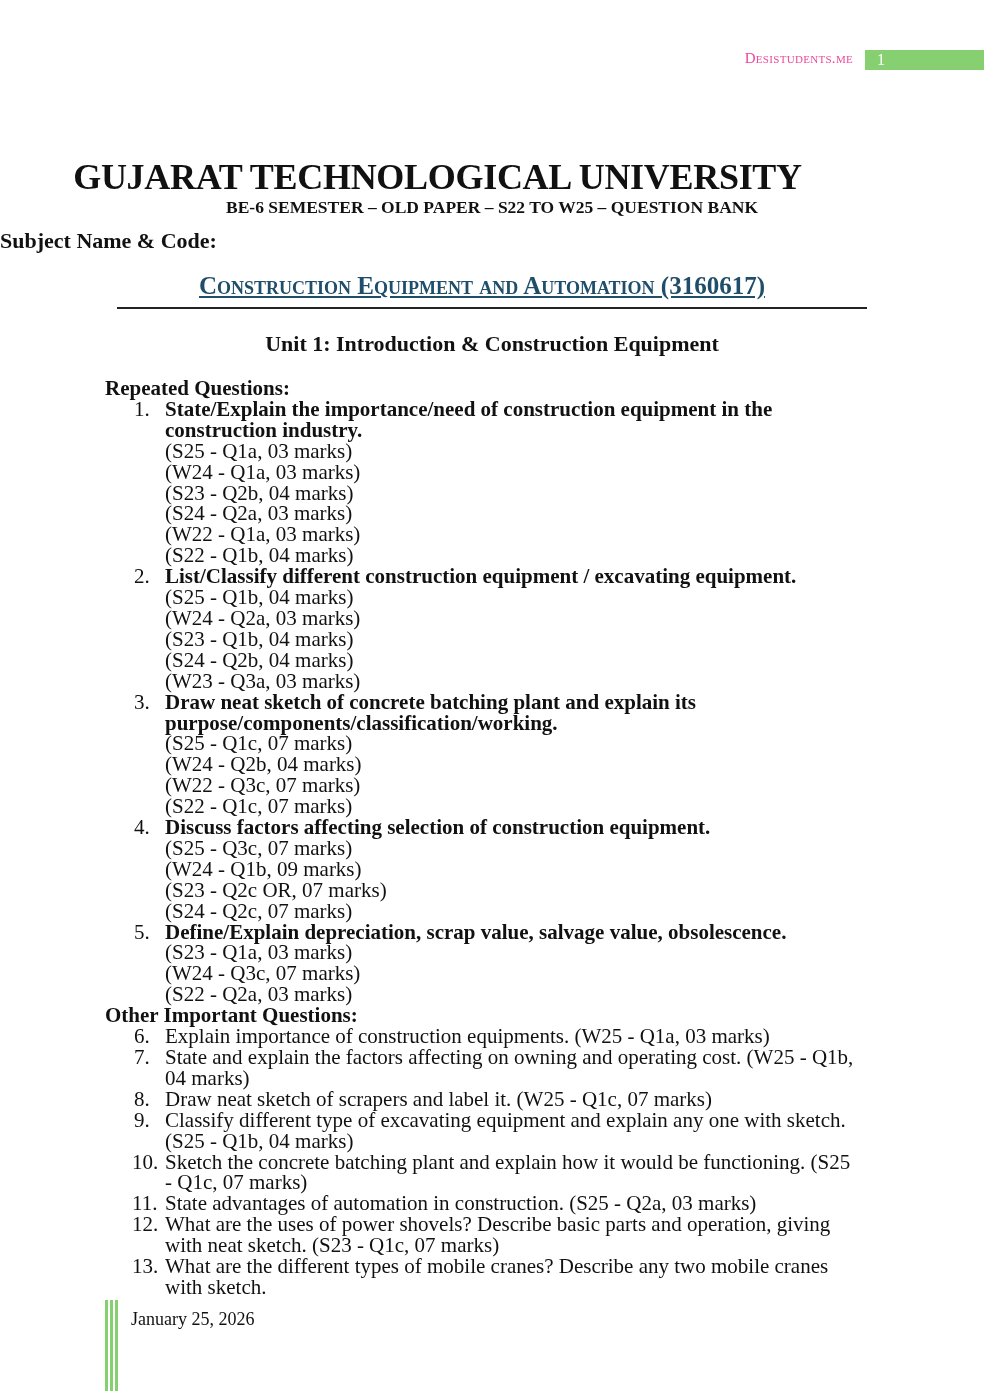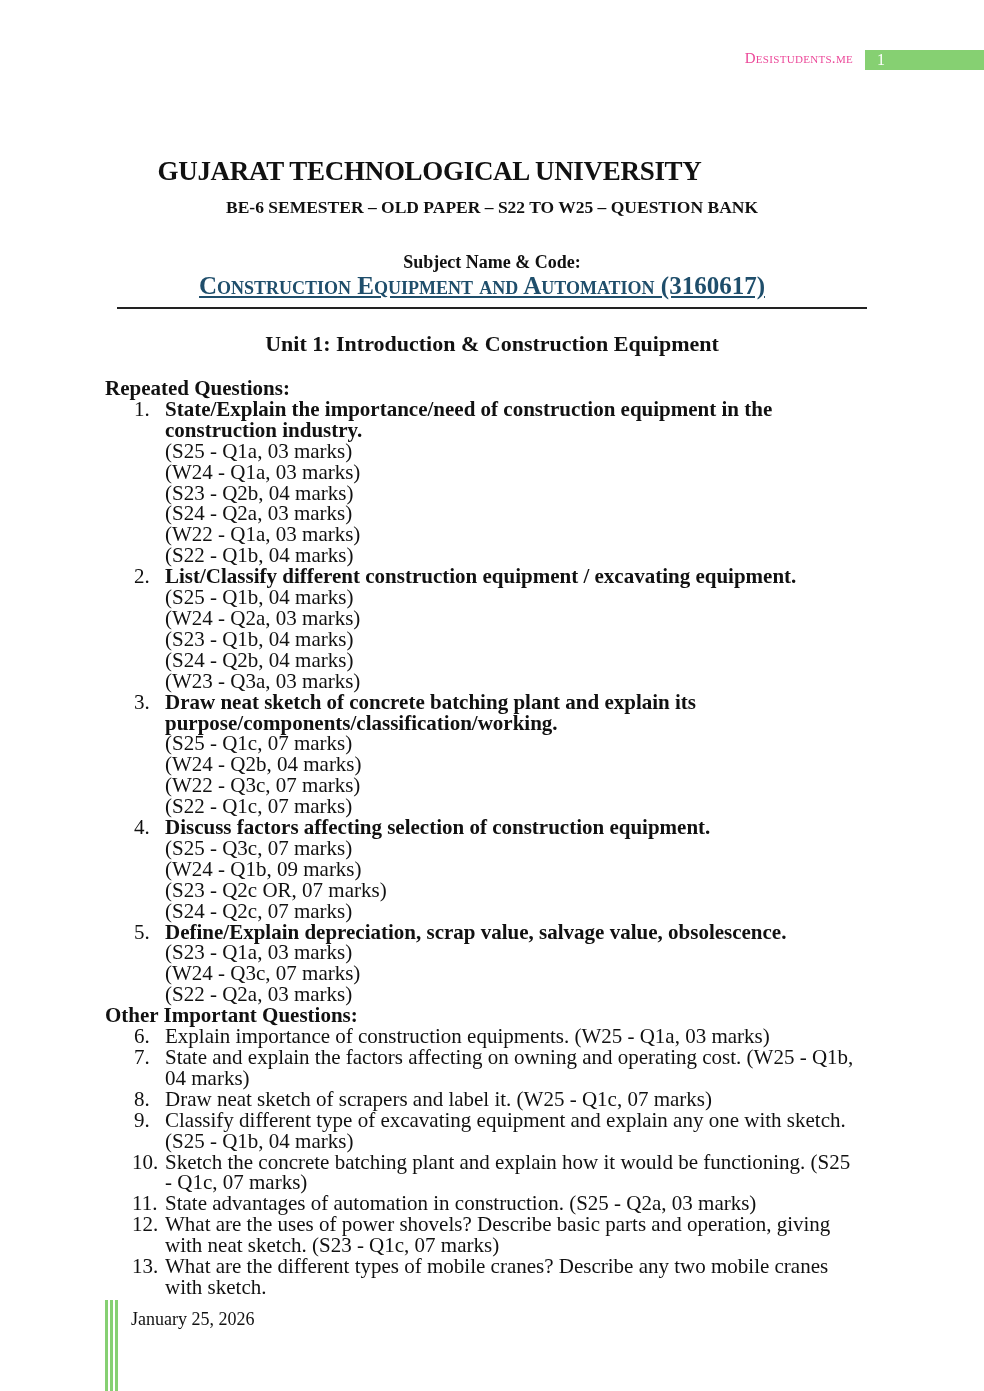--- a/index.html
+++ b/index.html
@@ -3,26 +3,26 @@
 <meta charset="utf-8">
 <style>
   html, body { margin: 0; padding: 0; background: #ffffff; }
   body { width: 984px; height: 1391px; position: relative; overflow: hidden;
          font-family: "Liberation Serif", serif; color: #111; }
   .hdr-site { position: absolute; top: 50px; right: 131px; font-size: 15px; color: #ec4899;
               font-variant: small-caps; letter-spacing: 0.3px; }
   .hdr-page { position: absolute; top: 50px; left: 865px; width: 119px; height: 20px;
               background: #86d072; color: #fff; font-size: 16px; line-height: 20px;
               padding-left: 12px; box-sizing: border-box; }
-  .title { position: absolute; top: 156px; left: 0; width: 859px; text-align: center;
-           font-size: 27px; font-weight: bold; letter-spacing: -0.3px; }
+  .title { position: absolute; top: 156px; left: 8px; width: 859px; text-align: center;
+           font-size: 36px; font-weight: bold; letter-spacing: -0.3px; }
   .subtitle { position: absolute; top: 197px; left: 0; width: 984px; text-align: center;
               font-size: 17.5px; font-weight: bold; }
-  .subj-label { position: absolute; top: 252px; left: 0; width: 984px; text-align: center;
-                font-size: 18px; font-weight: bold; }
+  .subj-label { position: absolute; top: 228px; left: 0; width: 984px; 
+                font-size: 22px; font-weight: bold; }
   .subj-name { position: absolute; top: 272px; left: 0; width: 964px; text-align: center;
                font-size: 25px; font-weight: bold; color: #1f4e6b; font-variant: small-caps; text-decoration: underline; }
   .rule { position: absolute; top: 307px; left: 117px; width: 750px; height: 2px; background: #222; }
   .unit { position: absolute; top: 331px; left: 0; width: 984px; text-align: center;
           font-size: 22px; font-weight: bold; }
   .content { position: absolute; top: 378px; left: 105px; width: 750px; font-size: 21px; line-height: 20.9px; }
   .section { font-weight: bold; }
   .q { position: relative; padding-left: 60px; }
   .q .num { position: absolute; left: 29px; top: 0; width: 26px; text-align: left; }
   .q.wide .num { left: 27px; }

